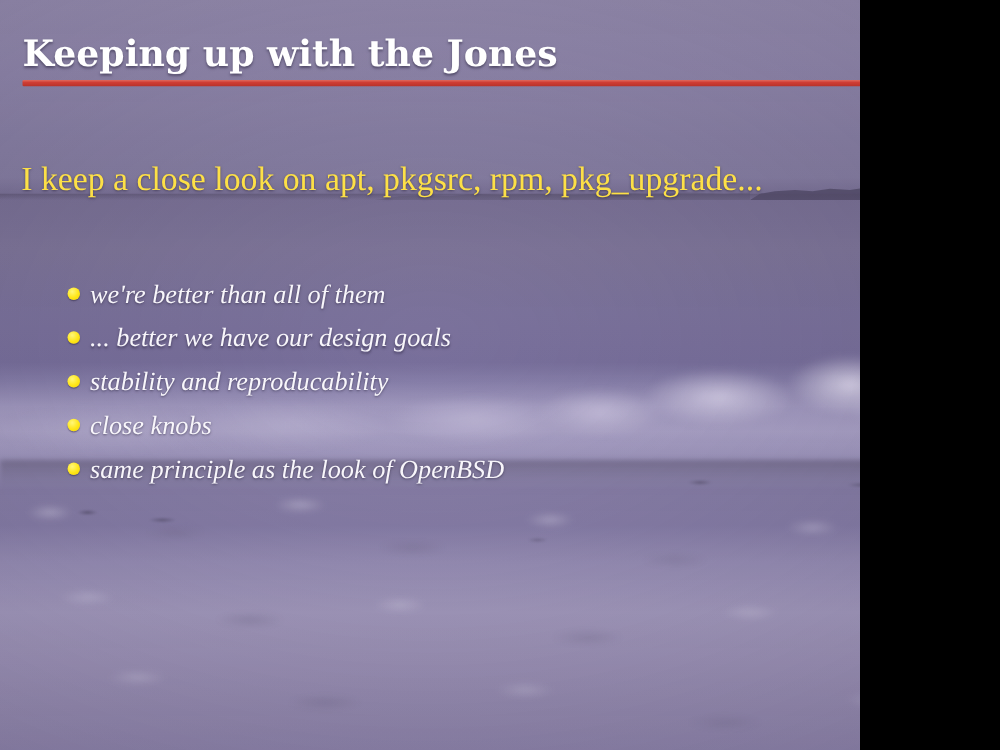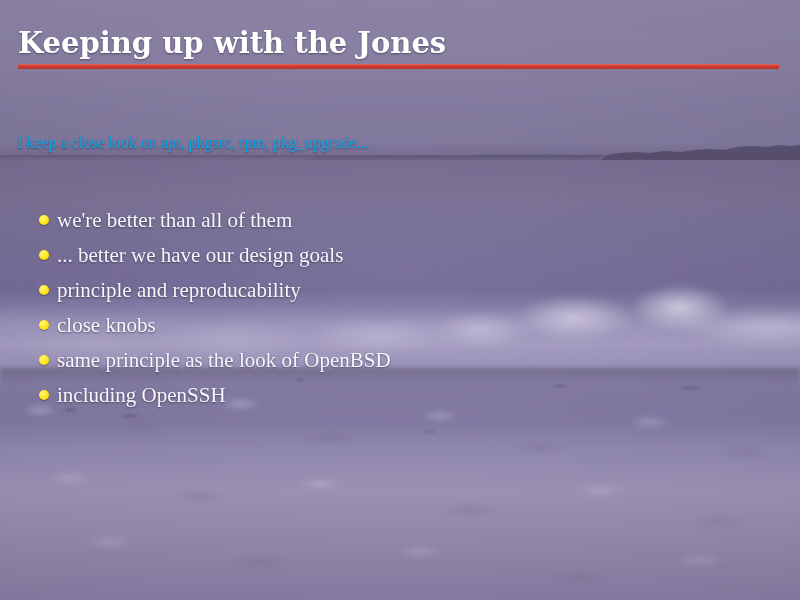--- a/index.html
+++ b/index.html
@@ -7,21 +7,21 @@
     margin: 0;
     padding: 0;
     width: 800px;
     height: 600px;
     overflow: hidden;
     background: #000;
   }
 
   #slide {
     position: relative;
-    width: 800px;
+    width: 688px;
     height: 600px;
     overflow: hidden;
     font-family: "Liberation Serif", "DejaVu Serif", serif;
   }
 
   
   .bg {
     position: absolute;
     inset: 0;
     overflow: hidden;
@@ -191,34 +191,35 @@
     height: 5px;
     background: linear-gradient(to bottom, #e06a5e 0%, #cf3d34 40%, #b8322a 100%);
     border-radius: 1px;
   }
 
   .lead {
     position: absolute;
     left: 17px;
     top: 129px;
     font-family: "Liberation Serif", "DejaVu Serif", serif;
-    font-size: 16px;
+    font-size: 27px;
     line-height: 28px;
-    color: #0ea5e9;
+    color: #fde047;
     text-shadow: 0 1px 2px rgba(40,34,60,0.6);
     white-space: nowrap;
   }
 
   .bullets {
     position: absolute;
     left: 38px;
     top: 204px;
-    margin: 1px;
+    margin: 16px;
     padding: 0;
     list-style: none;
+    font-style: italic;
   }
 
   .bullets li {
     position: relative;
     height: 35px;
     padding-left: 18px;
     font-family: "Liberation Serif", "DejaVu Serif", serif;
     font-size: 21px;
     line-height: 30px;
     color: #f8f6fb;
@@ -272,30 +273,26 @@
       <li>
         <span class="dot"></span>
         <span>we're better than all of them</span>
       </li>
       <li>
         <span class="dot"></span>
         <span>... better we have our design goals</span>
       </li>
       <li>
         <span class="dot"></span>
-        <span>principle and reproducability</span>
+        <span>stability and reproducability</span>
       </li>
       <li>
         <span class="dot"></span>
         <span>close knobs</span>
       </li>
       <li>
         <span class="dot"></span>
         <span>same principle as the look of OpenBSD</span>
-      </li>
-      <li>
-        <span class="dot"></span>
-        <span>including OpenSSH</span>
       </li>
     </ul>
 
   </div>
 </div>
 
 </body></html>

